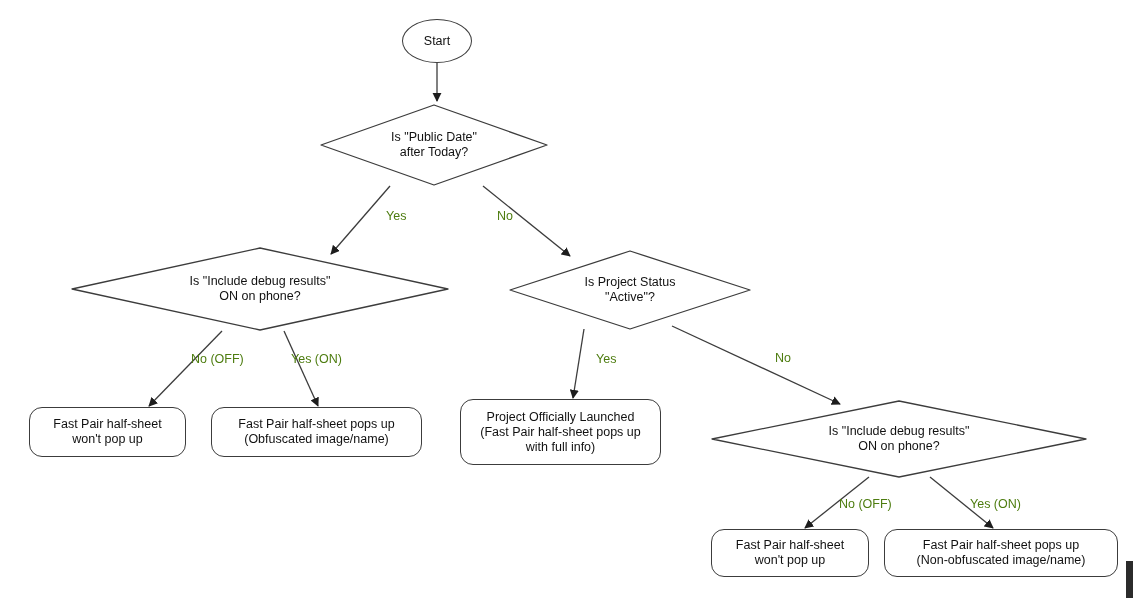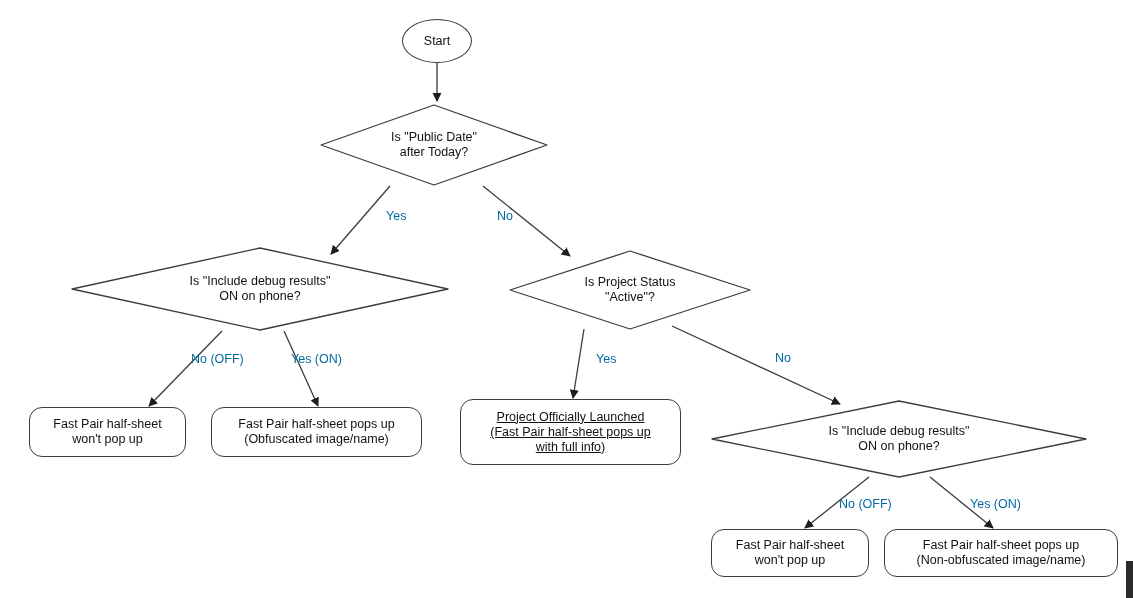--- a/index.html
+++ b/index.html
@@ -65,21 +65,21 @@
     align-items: center;
     justify-content: center;
     text-align: center;
     color: #111111;
     font-size: 12.5px;
     line-height: 15px;
     white-space: pre-line;
   }
   .edge-label {
     position: absolute;
-    color: #0369a1;
+    color: #4d7c0f;
     font-size: 12.5px;
     line-height: 14px;
     white-space: nowrap;
     background: transparent;
     z-index: 3;
     text-align: right;
   }
   .scroll-nub {
     position: absolute;
     background: #2b2b2b;
@@ -159,21 +159,21 @@
   <div class="node terminal" style="left:29px; top:407px; width:157px; height:50px;">
     <span>Fast Pair half-sheet
 won't pop up</span>
   </div>
 
   <div class="node terminal" style="left:211px; top:407px; width:211px; height:50px;">
     <span>Fast Pair half-sheet pops up
 (Obfuscated image/name)</span>
   </div>
 
-  <div class="node terminal" style="left:460px; top:399px; width:221px; height:66px;text-decoration:underline;">
+  <div class="node terminal" style="left:460px; top:399px; width:201px; height:66px;">
     <span>Project Officially Launched
 (Fast Pair half-sheet pops up
 with full info)</span>
   </div>
 
   <div class="node terminal" style="left:711px; top:529px; width:158px; height:48px;">
     <span>Fast Pair half-sheet
 won't pop up</span>
   </div>
 

